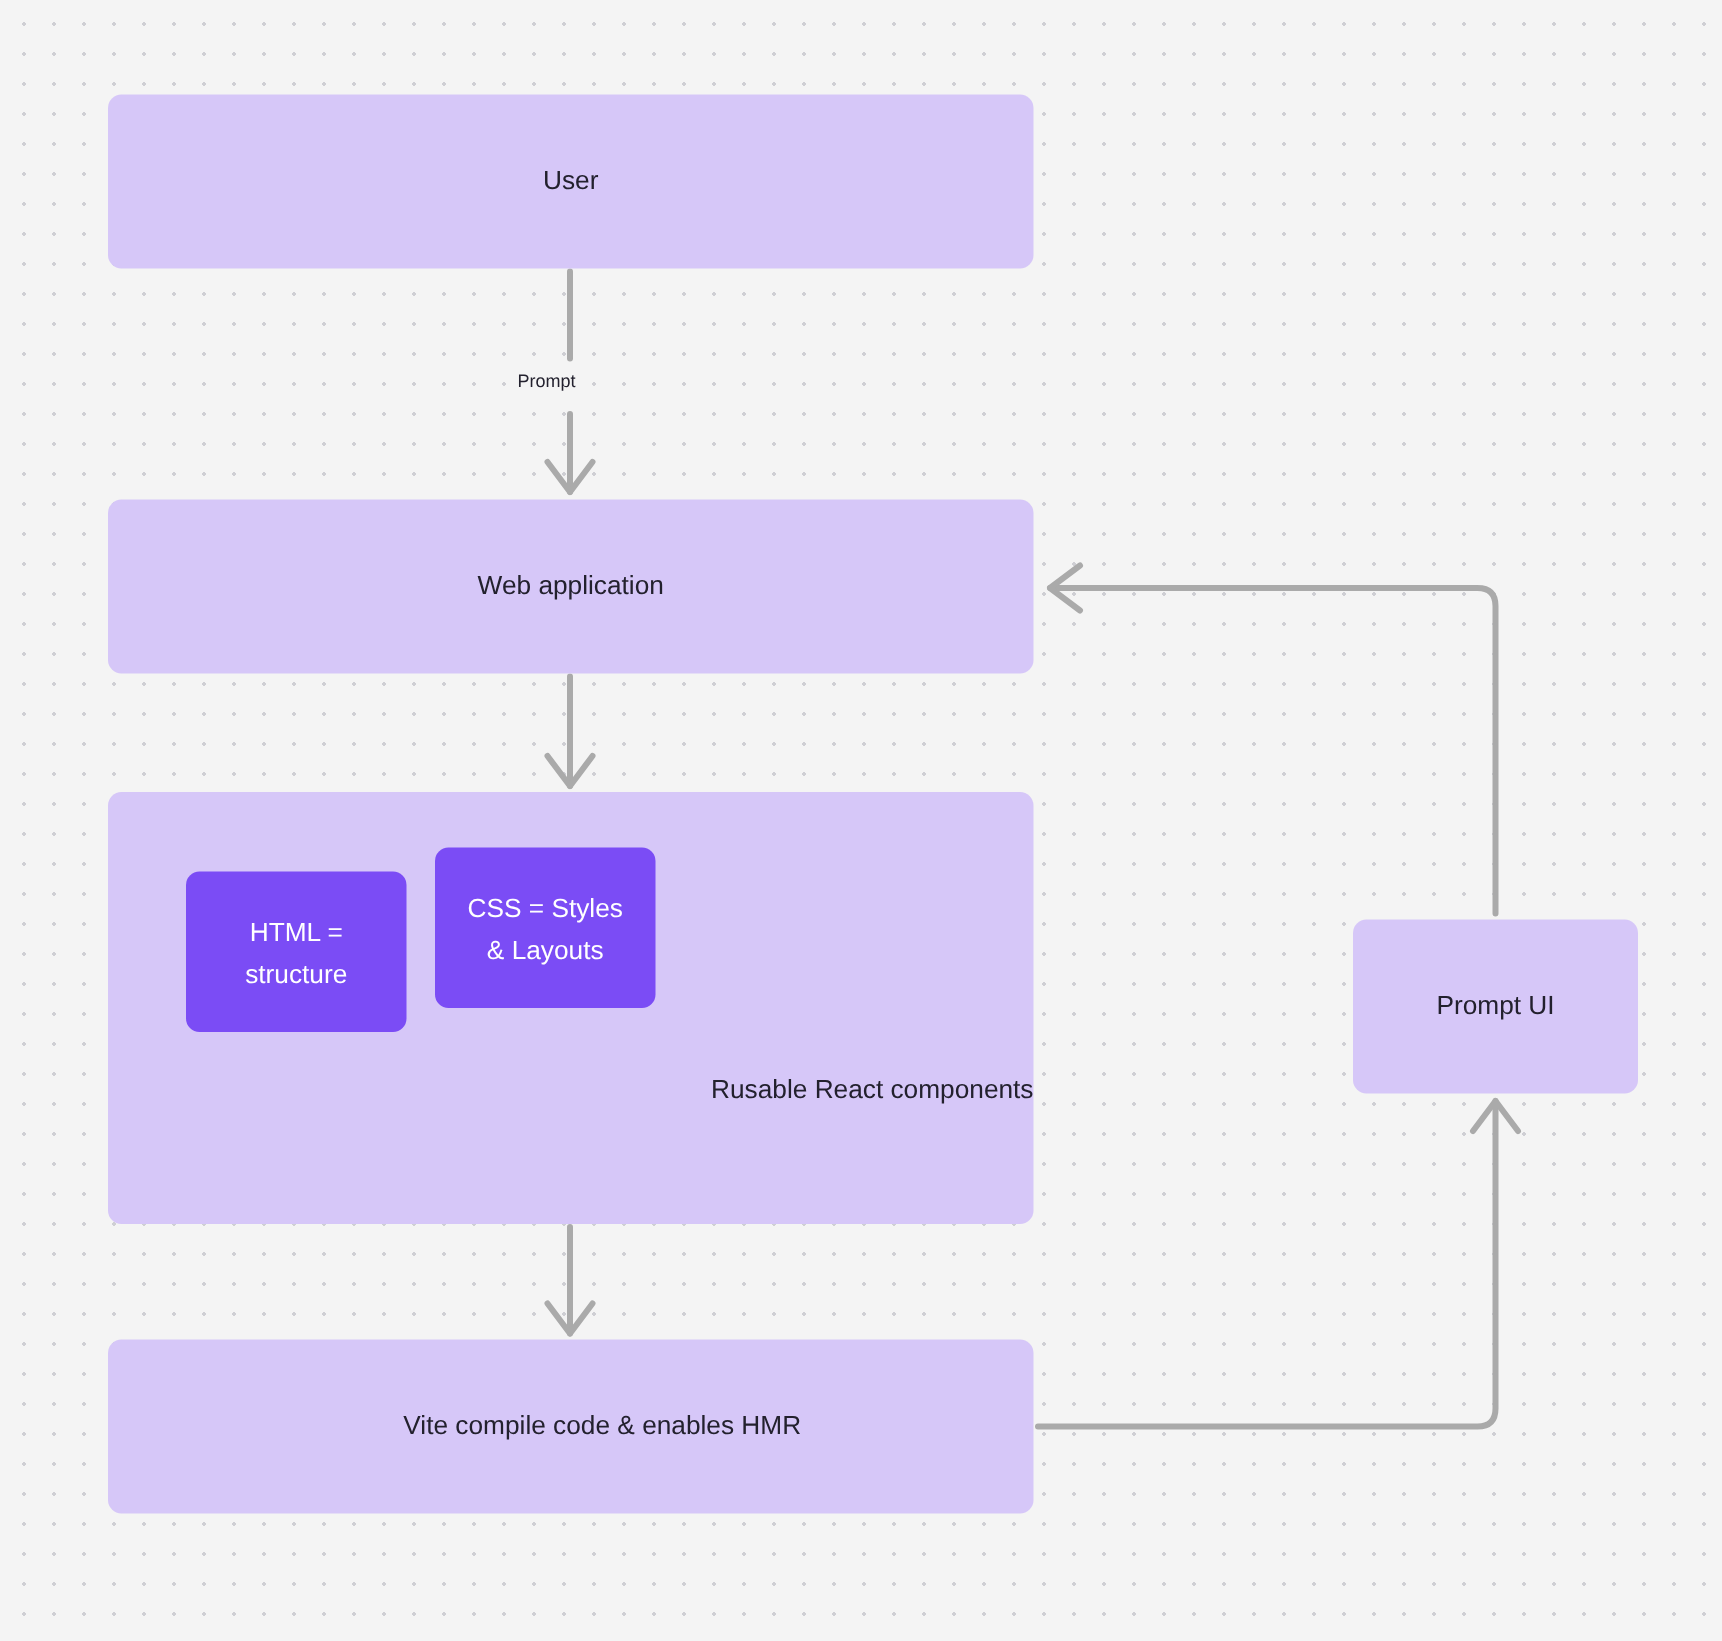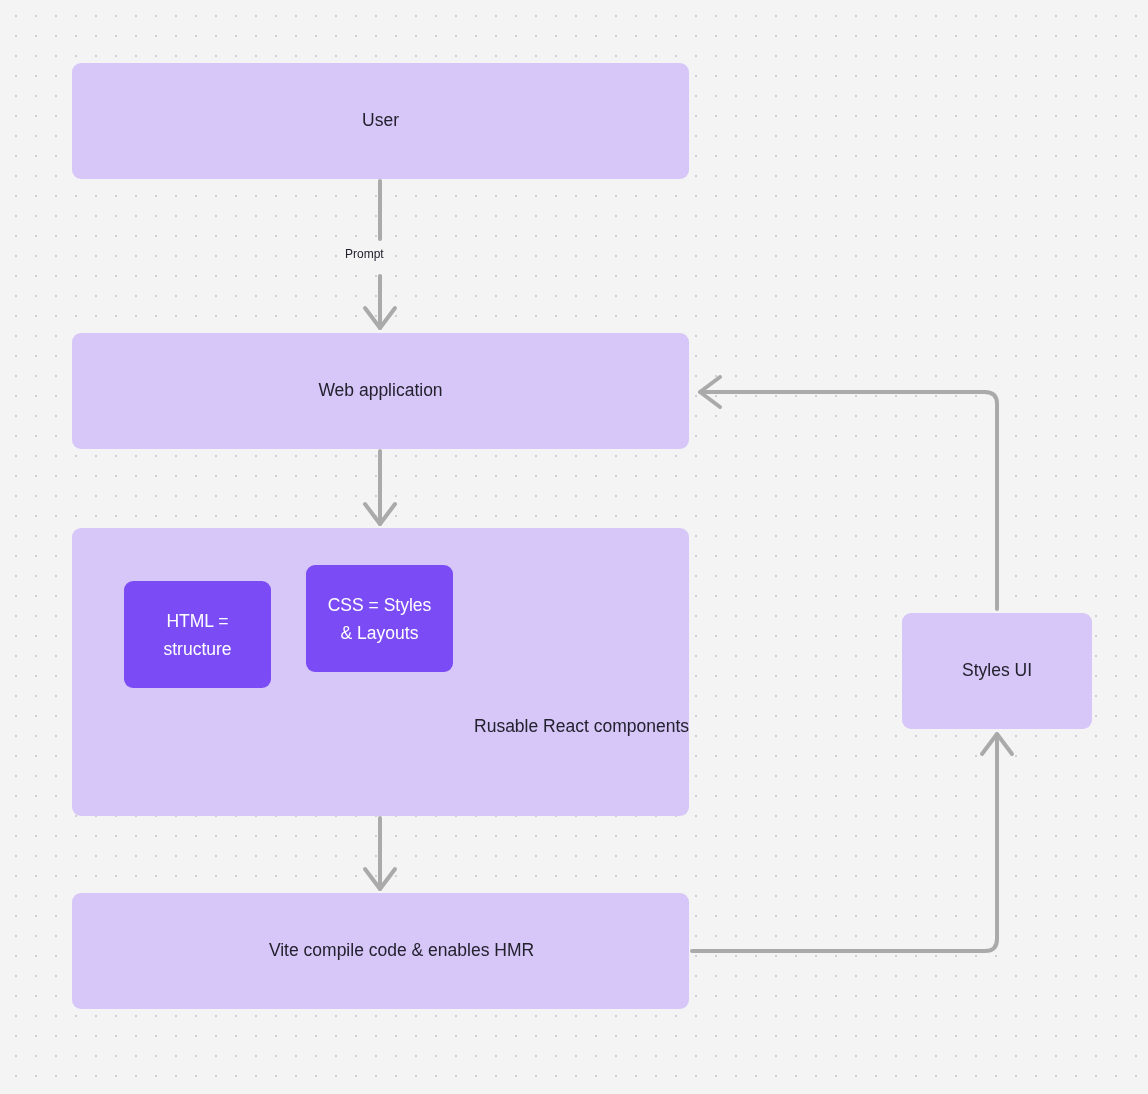--- a/index.html
+++ b/index.html
@@ -65,21 +65,21 @@
     font-size: 17.5px;
     line-height: 1.6;
     display: flex;
     align-items: center;
     justify-content: center;
     text-align: center;
     box-sizing: border-box;
     padding: 0 6px;
   }
   #chip-0 { left: 52px; margin-top: 16px;  }
-  #chip-1 { left: 234px; }
+  #chip-1 { left: 218px; }
   #chip-2 { left: 404px; }
 
   .chip-text { display: block; white-space: pre-line; }
 
   #components-caption {
     position: absolute;
     left: 0;
     top: 187px;
     width: 100%;
     text-align: right;
@@ -180,18 +180,18 @@
       </div>
     </div>
     <div id="components-caption">Rusable React components</div>
   </div>
 
   <div class="node" id="node-vite">
     <span class="node-label">Vite compile code &amp; enables HMR</span>
   </div>
 
   <div class="node" id="node-render">
-    <span class="node-label">Styles UI</span>
+    <span class="node-label">Prompt UI</span>
   </div>
 
   <div class="edge-label" id="edge-label-prompt">Prompt</div>
 
 </div>
 
 </body></html>

